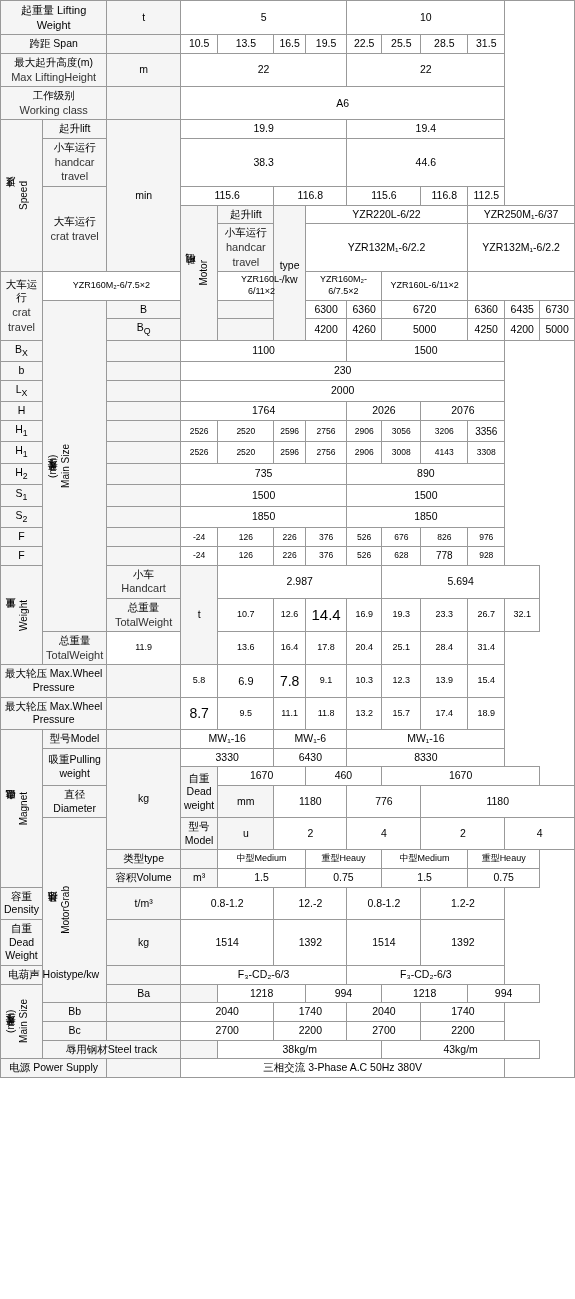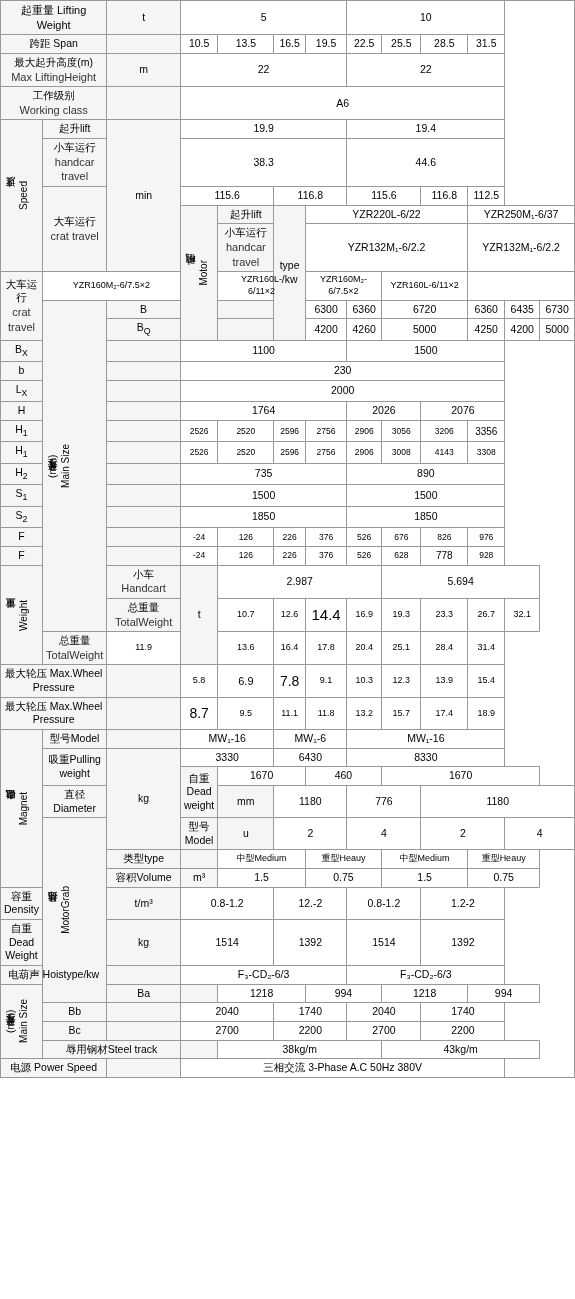--- a/index.html
+++ b/index.html
@@ -418,18 +418,18 @@
   </tr>
 
   <tr>
     <td colspan="2" class="label-cell">辱用钢材Steel track</td>
     <td class="label-cell"></td>
     <td colspan="4">38kg/m</td>
     <td colspan="4">43kg/m</td>
   </tr>
 
   <tr>
-    <td colspan="2" class="label-cell">电源 Power Speed</td>
+    <td colspan="2" class="label-cell">电源 Power Supply</td>
     <td class="label-cell"></td>
     <td colspan="8">三相交流 3-Phase A.C 50Hz 380V</td>
   </tr>
 </tbody>
   </table>
 
 </body></html>

